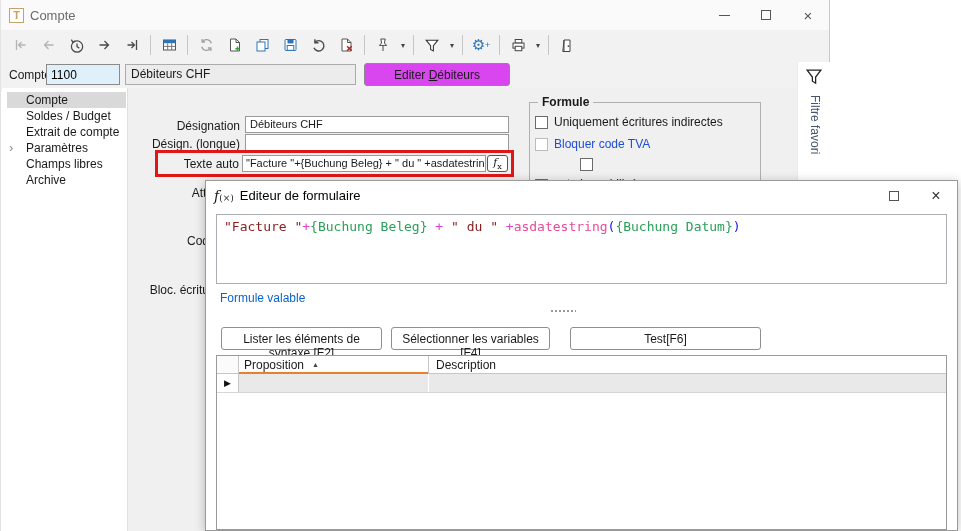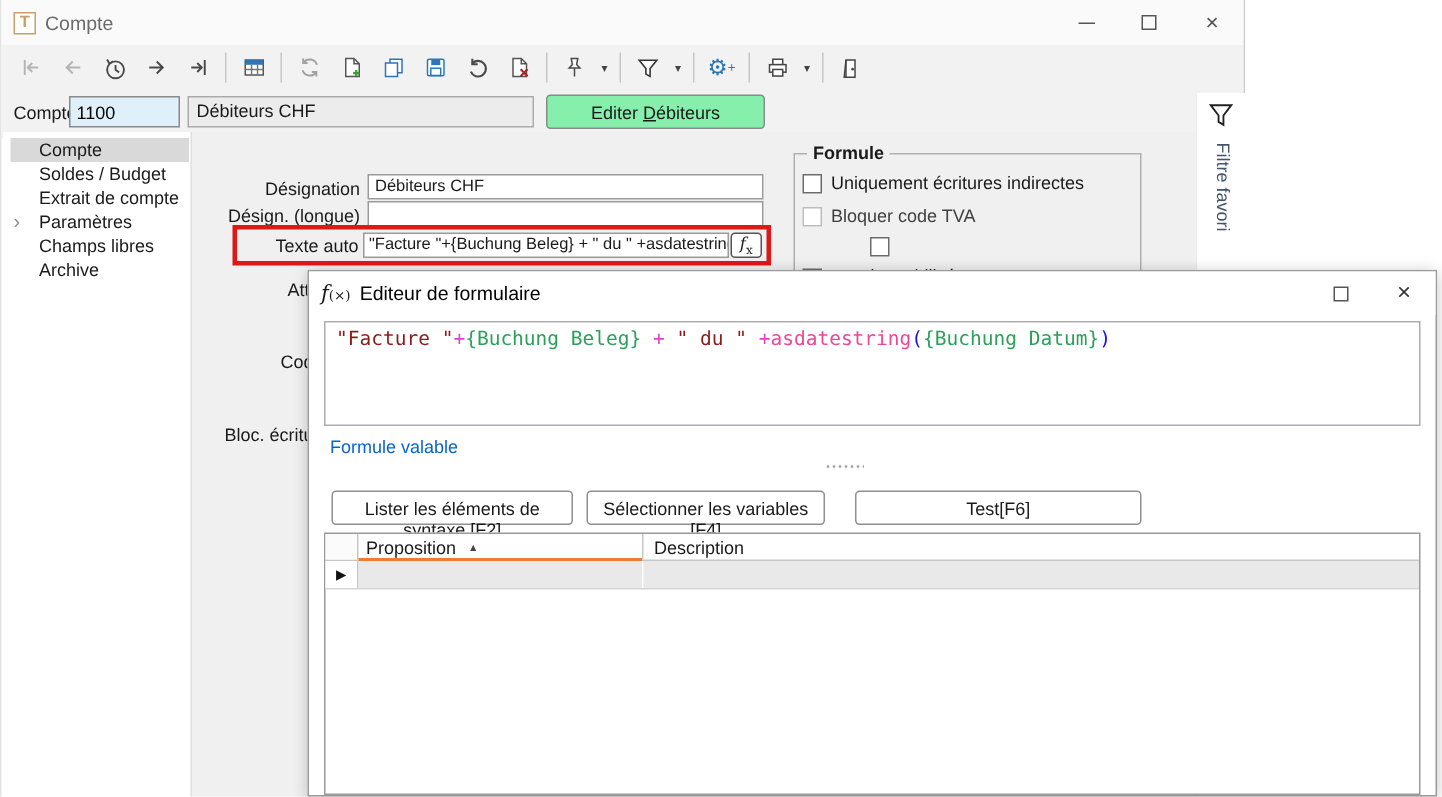--- a/index.html
+++ b/index.html
@@ -25,21 +25,21 @@
   .caret { font-size:8px; color:#444; width:10px; text-align:center; }
 
   .account-row { height:32px; background:#f2f2f2; position:relative; }
   .account-label { position:absolute; left:8px; top:8px; }
   .account-input { position:absolute; left:45px; top:4px; width:74px; height:21px;
     background:#dff0fa; border:1px solid #8a8a8a; padding:0 4px; font-size:12px;
     font-family:"Liberation Sans",sans-serif; }
   .account-name { position:absolute; left:124px; top:4px; width:231px; height:21px;
     background:#ececec; border:1px solid #ababab; padding:2px 5px; }
   .edit-btn { position:absolute; left:363px; top:3px; width:146px; height:23px;
-    background:#86efac; border:1px solid #8a8a8a; border-radius:3px; text-align:center; padding-top:4px; }
+    background:#d946ef; border:1px solid #8a8a8a; border-radius:3px; text-align:center; padding-top:4px; }
 
   
   .sidebar { position:absolute; left:1px; top:88px; width:125px; bottom:0; background:#fff; padding-top:4px; }
   .side-item { height:16px; line-height:16px; padding-left:19px; margin:0 1px 0 5px; position:relative; white-space:nowrap; }
   .side-item.selected { background:#d9d9d9; }
   .side-chevron { position:absolute; left:2px; top:0; color:#8a8a8a; font-size:13px; }
   .side-splitter { position:absolute; left:126px; top:88px; width:1px; bottom:0; background:#e0e0e0; }
   .splitter-grip { position:absolute; left:127px; top:385px; width:5px; height:24px;
     background-image:radial-gradient(circle, #9a9a9a 1px, transparent 1.2px); background-size:5px 4px; }
 
@@ -56,21 +56,21 @@
     border-radius:3px; text-align:center; font-family:"DejaVu Serif", serif; font-size:11px; line-height:14px; }
   .fx-btn sub { font-size:8px; }
 
   
   .options-group { position:absolute; left:401px; top:14px; width:232px; height:96px;
     border:1px solid #b0b0b0; }
   .options-title { position:absolute; left:8px; top:-8px; background:#f0f0f0; padding:0 4px;
     font-weight:bold; font-size:12px; }
   .chk-row { position:absolute; left:5px; display:flex; align-items:center; gap:6px; white-space:nowrap; }
   .chk-box { width:13px; height:13px; border:1px solid #6b6b6b; background:#fff; }
-  .chk-row.disabled { color:#404040; }
+  .chk-row.disabled { color:#1d4ed8; }
   .chk-row.disabled .chk-box { border-color:#bcbcbc; }
 
   
   .filter-strip { position:absolute; left:796px; top:62px; width:33px; bottom:0;
     background:#fff; border-left:1px solid #ebebeb; }
   .filter-strip .ficon { display:block; margin:5px auto 8px auto; }
   .vlabel { writing-mode:vertical-rl; font-size:12px; color:#44546a; margin-left:10px; }
 
   
   .dialog { position:absolute; left:205px; top:180px; width:753px; height:351px;

